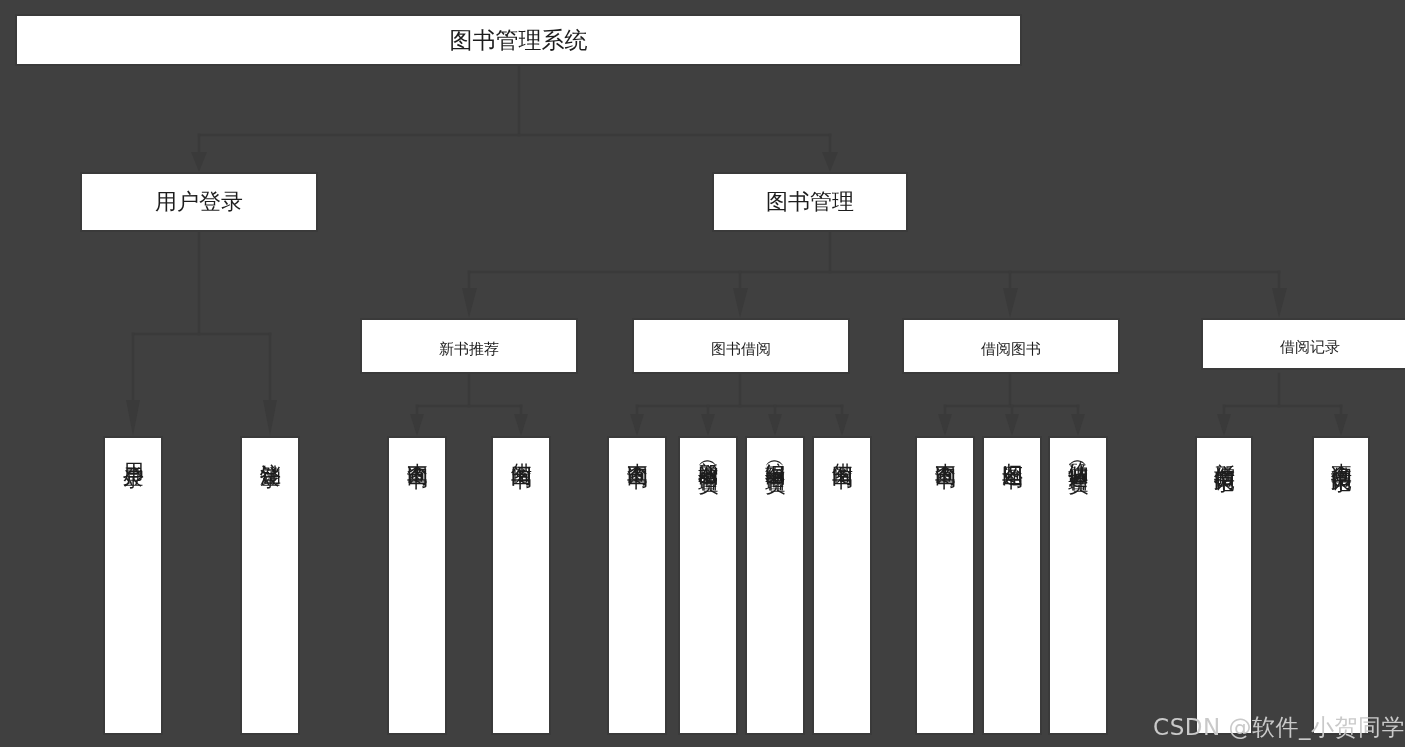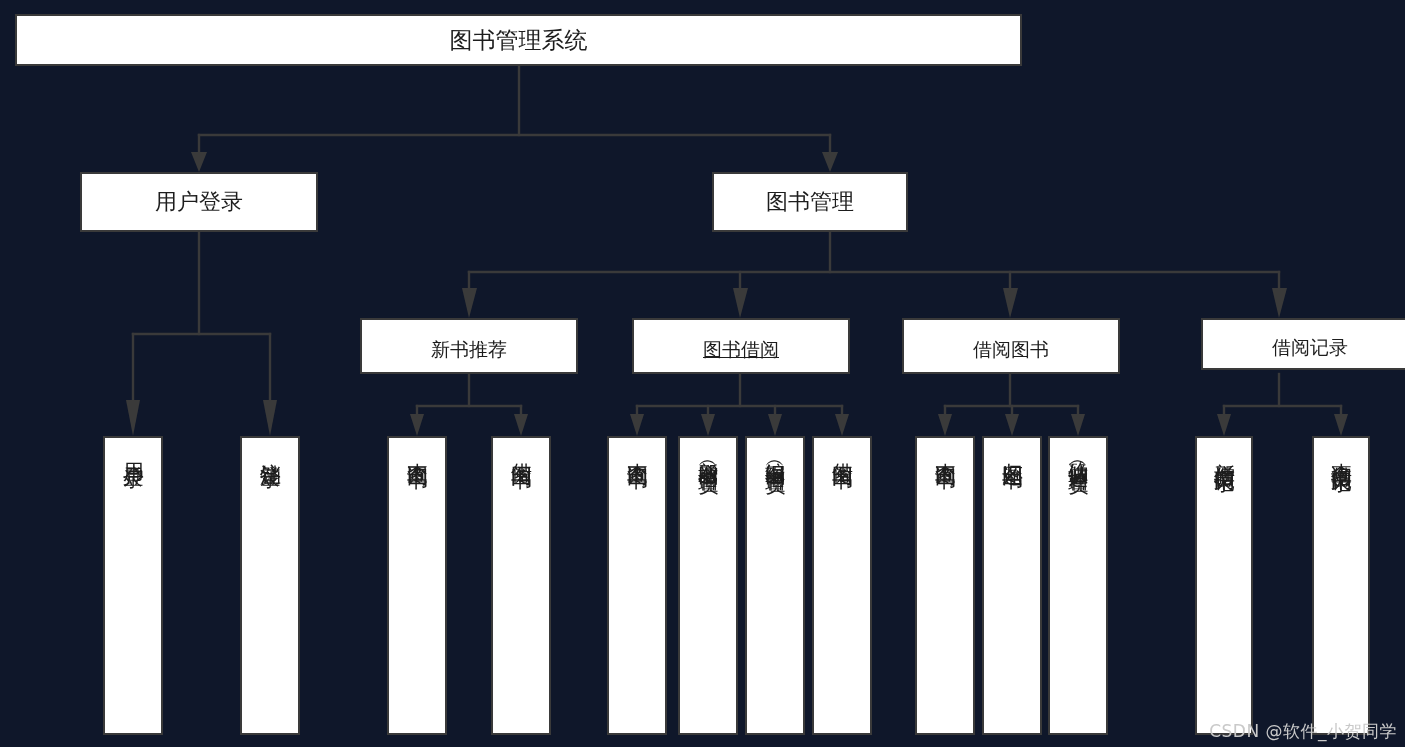--- a/index.html
+++ b/index.html
@@ -8,21 +8,21 @@
     padding: 0;
     background: #ffffff;
   }
   body {
     font-family: "DejaVu Sans", "Liberation Sans", sans-serif;
   }
   #canvas {
     position: relative;
     width: 1405px;
     height: 747px;
-    background: #0f172a;
+    background: #404040;
     overflow: hidden;
   }
   
   #wires {
     position: absolute;
     left: 0;
     top: 0;
     width: 1405px;
     height: 747px;
     pointer-events: none;
@@ -50,21 +50,21 @@
     z-index: 2;
   }
   .node .label {
     display: block;
     text-align: center;
     line-height: 1.05;
     white-space: nowrap;
   }
   .node.root .label     { font-size: 23px; }
   .node.level2 .label   { font-size: 22px; }
-  .node.level3 .label   { font-size: 19px; margin-top: 7px; }
+  .node.level3 .label   { font-size: 15px; margin-top: 7px; }
 
   
   .node.leaf {
     align-items: flex-start;
     justify-content: center;
     padding-top: 8px;
   }
   .node.leaf .label {
     writing-mode: vertical-rl;
     text-orientation: upright;
@@ -72,23 +72,23 @@
     line-height: 1.18;
     letter-spacing: 2px;
     white-space: nowrap;
     text-align: left;
   }
   .node.leaf.tall .label { font-size: 20px; }
 
   
   #watermark {
     position: absolute;
-    right: 8px;
+    right: 0;
     bottom: 4px;
-    font-size: 17px;
+    font-size: 23px;
     color: #c9c9c9;
     letter-spacing: 0.5px;
     z-index: 5;
     white-space: nowrap;
   }
 </style>
 </head>
 <body>
 
 <div id="canvas">
@@ -164,21 +164,21 @@
   </div>
 
   <div class="node level2" style="left:712px; top:172px; width:196px; height:60px;">
     <span class="label">图书管理</span>
   </div>
 
   <div class="node level3" style="left:360px; top:318px; width:218px; height:56px;">
     <span class="label">新书推荐</span>
   </div>
 
-  <div class="node level3" style="left:632px; top:318px; width:218px; height:56px;text-decoration:underline;">
+  <div class="node level3" style="left:632px; top:318px; width:218px; height:56px;">
     <span class="label">图书借阅</span>
   </div>
 
   <div class="node level3" style="left:902px; top:318px; width:218px; height:56px;">
     <span class="label">借阅图书</span>
   </div>
 
   <div class="node level3" style="left:1201px; top:318px; width:218px; height:52px;">
     <span class="label">借阅记录</span>
   </div>

